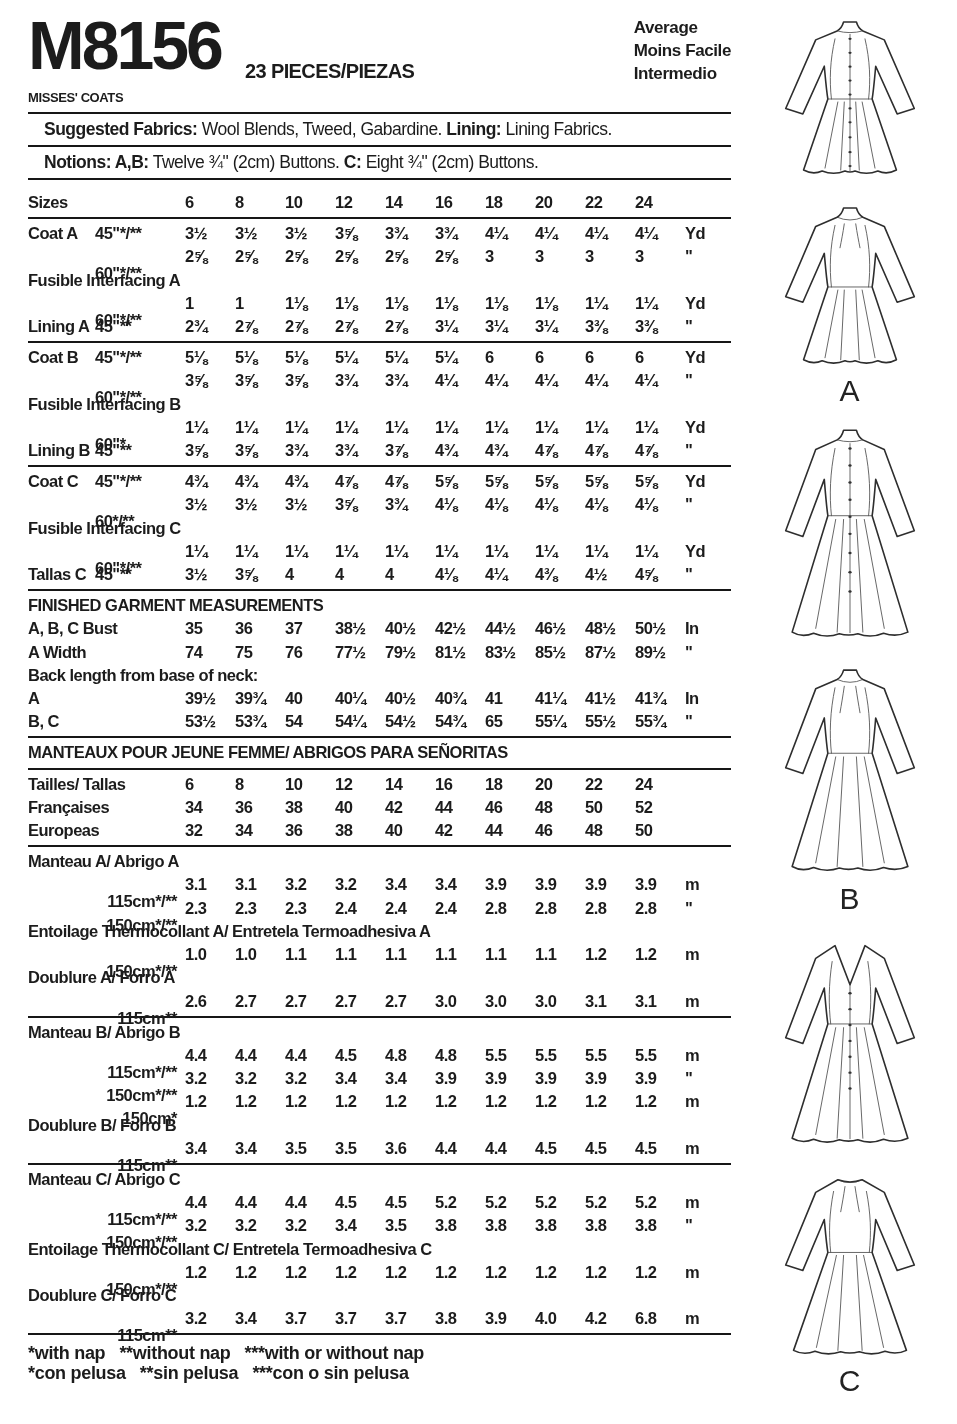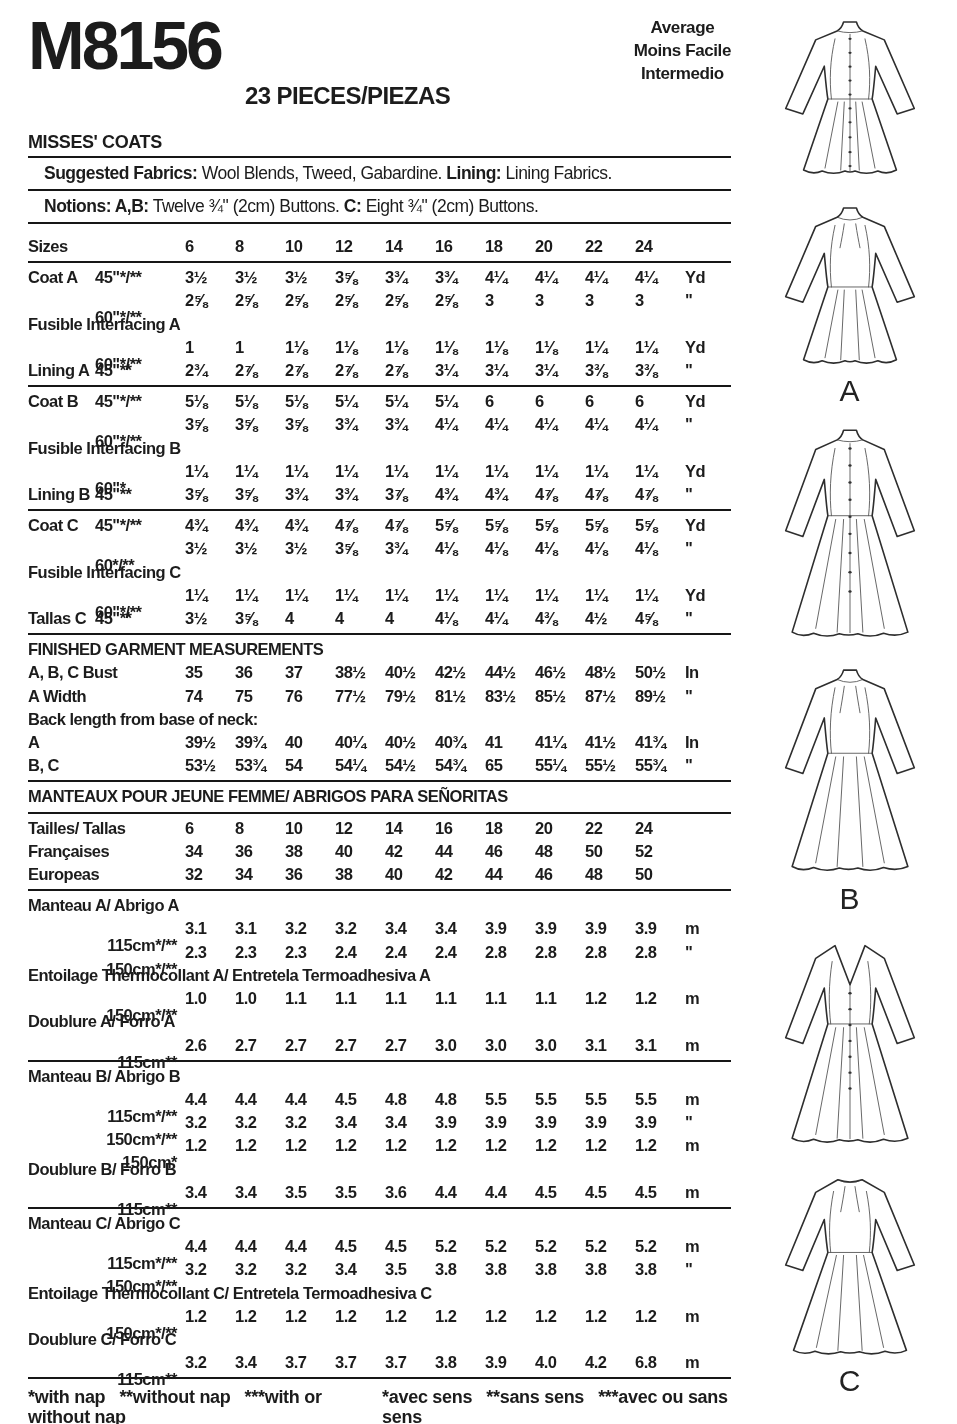--- a/index.html
+++ b/index.html
@@ -4,23 +4,23 @@
 <style>
   * { margin:0; padding:0; box-sizing:border-box; }
   html,body { background:#ffffff; }
   body {
     position:relative; width:957px; height:1424px; overflow:hidden;
     font-family:"Liberation Sans", sans-serif; color:#1c1c1c;
   }
   .left { position:absolute; left:28px; top:12px; width:703px; }
   .masthead { display:flex; align-items:flex-start; }
   .pattern-no { font-size:68px; font-weight:bold; letter-spacing:-3px; line-height:0.98; }
-  .pieces { font-size:24px; font-weight:bold; letter-spacing:-0.6px; margin:70px 0 0 24px; white-space:nowrap; }
-  .difficulty { margin-left:auto; text-align:center; font-weight:bold; font-size:17px; line-height:23px; letter-spacing:-0.4px; padding-top:4px; }
-  .title { font-size:18px; font-weight:bold; letter-spacing:-0.4px; margin-top:20px; line-height:24px; }
+  .pieces { font-size:20px; font-weight:bold; letter-spacing:-0.6px; margin:48px 0 0 24px; white-space:nowrap; }
+  .difficulty { margin-left:auto; text-align:left; font-weight:bold; font-size:17px; line-height:23px; letter-spacing:-0.4px; padding-top:4px; }
+  .title { font-size:13px; font-weight:bold; letter-spacing:-0.4px; margin-top:1px; line-height:24px; }
   .rule { border-top:2px solid #161616; margin:2px 0 2px; }
   .infoline { font-size:17.5px; line-height:27px; letter-spacing:-0.5px; white-space:pre-wrap;margin-left:16px; }
   .infoline b { font-weight:bold; }
   
   .table { margin-top:11px; }
   .trule { margin:3px 0 3px; }
   .trow {
     display:grid; grid-template-columns:157px repeat(10,50px) 1fr;
     line-height:23.2px; font-size:16.5px; letter-spacing:-0.5px; align-items:baseline;
   }
@@ -537,21 +537,20 @@
         <span class="tval">4.2</span>
         <span class="tval">6.8</span>
         <span class="tunit">m</span>
       </div>
       <div class="rule trule"></div>
     </div>
 
   <div class="footnotes">
     <div class="fnrow">
       <span>*with nap   **without nap   ***with or without nap</span>
-      <span>*avec sens   **sans sens   ***avec ou sans sens</span>
     </div>
     <div class="fnrow">
       <span>*con pelusa   **sin pelusa   ***con o sin pelusa</span>
     </div>
   </div>
 </div>
 
 <div class="right">
 
   <svg class="fig mt8" width="150" height="164" viewBox="0 0 210 330" preserveAspectRatio="none">

